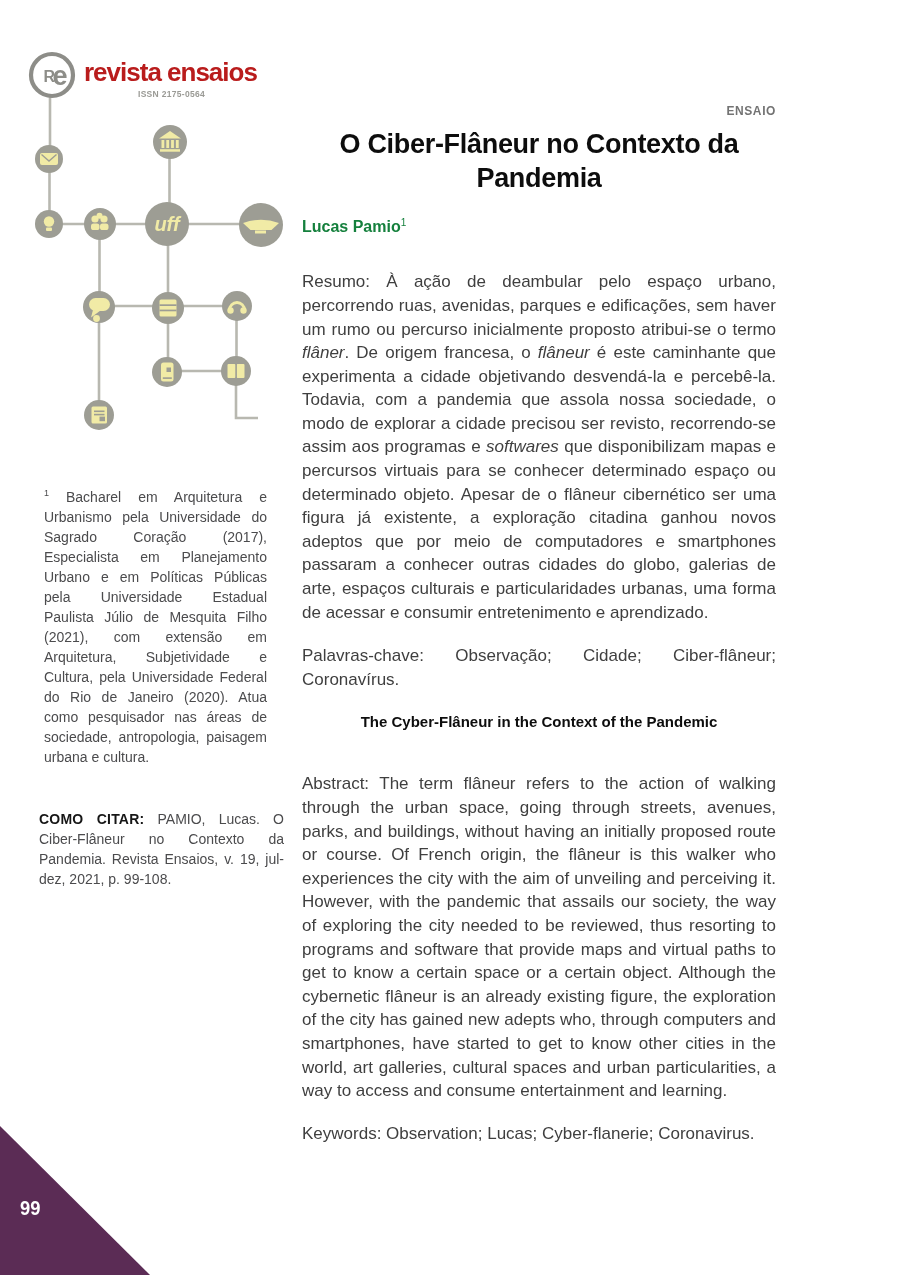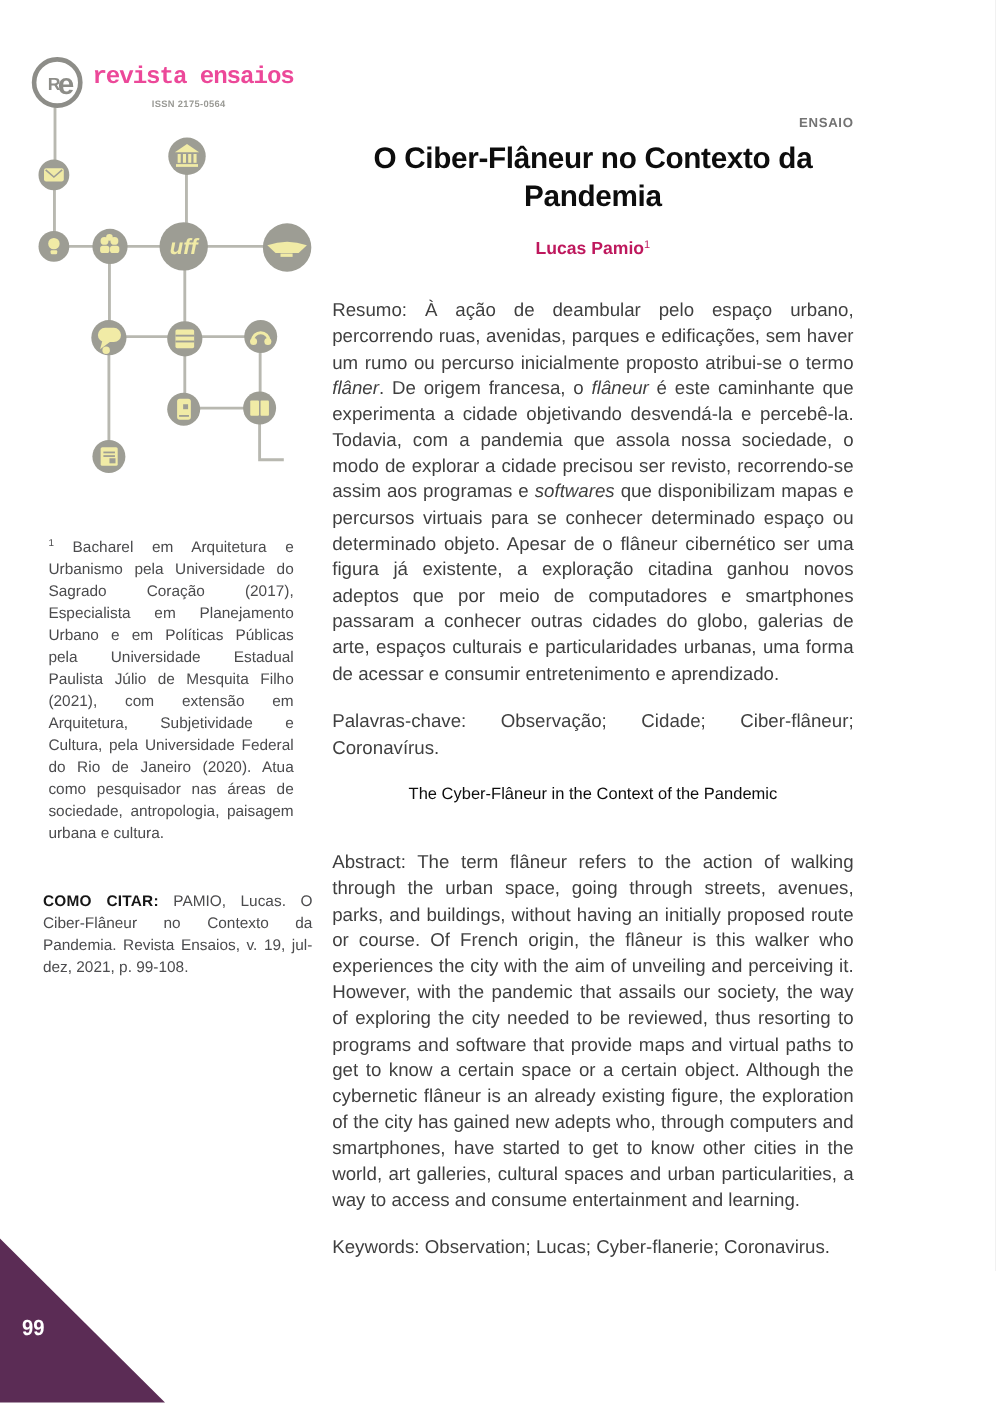--- a/index.html
+++ b/index.html
@@ -3,46 +3,45 @@
 <meta charset="utf-8">
 <style>
   html,body{margin:0;padding:0;background:#e8e8e8;}
   .page{
     position:relative;width:905px;height:1280px;background:#ffffff;
     font-family:"Liberation Sans",sans-serif;overflow:hidden;margin:0 auto;
   }
   
   .wordmark{
     position:absolute;left:84px;top:57px;
-    font-size:22px;font-weight:700;letter-spacing:-1px;color:#ec4899;
+    font-size:26px;font-weight:700;letter-spacing:-1px;color:#b91c1c;
     white-space:nowrap;
-    font-family:Liberation Mono, monospace;
   }
   .issn{
     position:absolute;left:84px;top:89px;width:175px;text-align:center;
     font-size:8.5px;font-weight:700;color:#9a9a95;letter-spacing:.3px;
   }
   
   .sidebar{position:absolute;left:27px;top:466px;width:257px;color:#4b4b4d;}
   .footnote{font-size:14px;line-height:20px;text-align:justify;margin:17px;}
   .footnote sup{font-size:9px;}
   .citation{font-size:14px;line-height:20px;text-align:justify;margin:42px 0 0 12px;}
   .citation b{color:#161616;letter-spacing:.2px;}
   
   .article{position:absolute;left:302px;top:104px;width:474px;color:#3f3f3f;}
   .kicker{font-size:12px;font-weight:800;color:#737373;text-align:right;
           letter-spacing:.6px;margin:0;}
   .title{font-size:27px;line-height:34px;font-weight:800;color:#0d0d0d;
          text-align:center;margin:9px 0 0 0;padding:0 26px;letter-spacing:-.3px;}
-  .author{font-size:16px;font-weight:800;color:#be185d;text-align:center;margin:22px 0 0 0;}
+  .author{font-size:16px;font-weight:800;color:#15803d;text-align:left;margin:22px 0 0 0;}
   .author sup{font-size:10px;font-weight:400;}
   .bodytext{font-size:17px;line-height:23.6px;text-align:justify;margin:0;}
   .resumo{margin-top:34px;}
   .palavras{margin-top:20px;}
-  .title-en{font-size:15px;font-weight:400;color:#0d0d0d;text-align:center;
+  .title-en{font-size:15px;font-weight:700;color:#0d0d0d;text-align:center;
             margin:21px 0 0 0;line-height:20px;}
   .abstract{margin-top:40px;}
   .keywords{margin-top:19px;}
   
   .corner-triangle{position:absolute;left:0;top:1120px;}
   .page-number{
     position:absolute;left:20px;top:1197px;color:#ffffff;
     font-size:20px;font-weight:800;transform:scaleX(.92);transform-origin:left;
     letter-spacing:0;
   }

